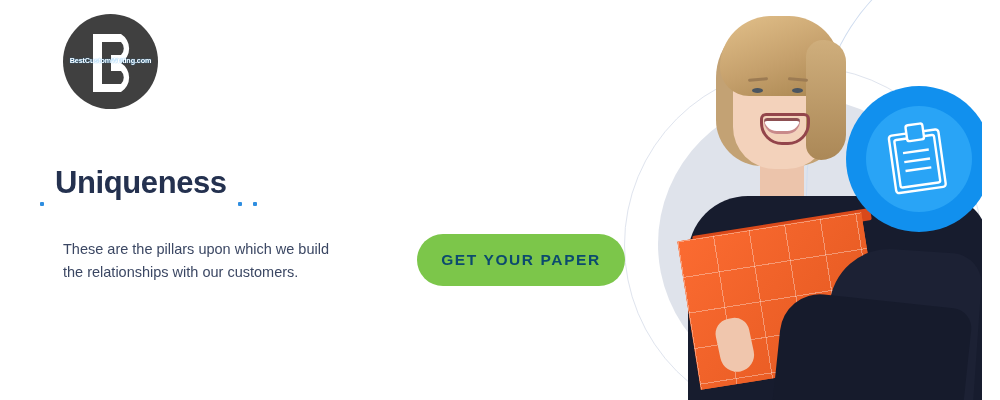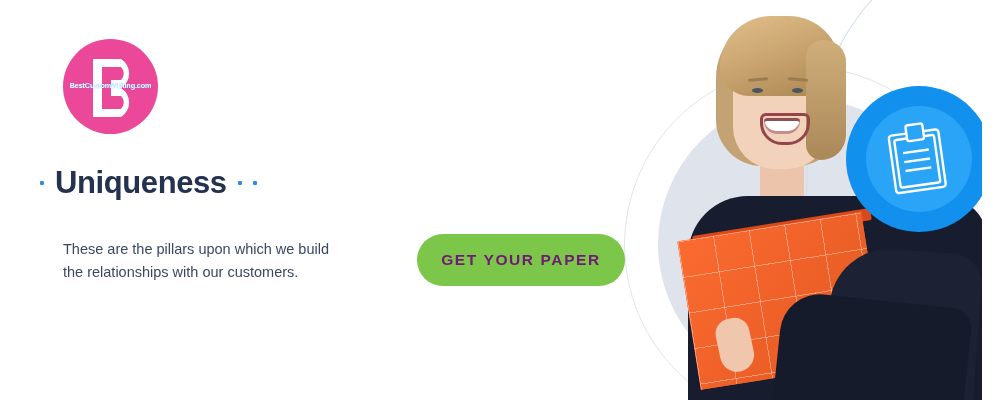--- a/index.html
+++ b/index.html
@@ -25,58 +25,58 @@
   .disc-main{ left:658px; top:98px; width:292px; height:292px; }
 
   .bg-ring-thin{
     position:absolute;border-radius:50%;
     border:1.5px solid #cfdcef;
   }
   .ring-right{ left:806px; top:-42px; width:300px; height:470px; }
 
   
   .logo{
-    position:absolute;left:63px;top:39px;width:95px;height:95px;
-    border-radius:50%;background:#ec4899;
+    position:absolute;left:63px;top:14px;width:95px;height:95px;
+    border-radius:50%;background:#404040;
   }
   .logo .bmark{
     position:absolute;left:0;top:0;width:100%;height:100%;
   }
   .logo-text{
     position:absolute;left:0;top:42px;width:95px;text-align:center;
     color:#ffffff;font-size:7.2px;font-weight:bold;letter-spacing:-0.1px;
     font-family:"Liberation Sans",sans-serif;white-space:nowrap;
     text-shadow:0 0 1px rgba(11,148,245,.9);
   }
 
   
   .headline{
     position:absolute;left:40px;top:160px;
-    display:flex;align-items:center;gap:11px;
+    display:flex;align-items:flex-end;gap:11px;
     font-size:31px;font-weight:bold;color:#24314f;
     letter-spacing:-0.4px;white-space:nowrap;
   }
   .headline .word{ line-height:46px; }
   .dot{
     width:4px;height:4px;background:#2f8ee0;border-radius:1px;
     display:inline-block;flex:none;
   }
 
   
   .lead{
     position:absolute;left:63px;top:238px;width:300px;
     font-size:14.5px;line-height:23px;color:#3b4763;
   }
   .lead span{display:block;}
 
   
   .cta{
     position:absolute;left:417px;top:234px;width:208px;height:52px;
     background:#7cc64a;border:none;border-radius:26px;cursor:pointer;
-    color:#701a75;font-size:15.5px;font-weight:bold;letter-spacing:1.6px;
+    color:#0c4a6e;font-size:15.5px;font-weight:bold;letter-spacing:1.6px;
     font-family:"Liberation Sans",sans-serif;
     display:flex;align-items:center;justify-content:center;text-align:right;
   }
 
   
   .photo{
     position:absolute;left:640px;top:0;width:360px;height:400px;
     overflow:hidden;
   }
   .ph-hair-back{

